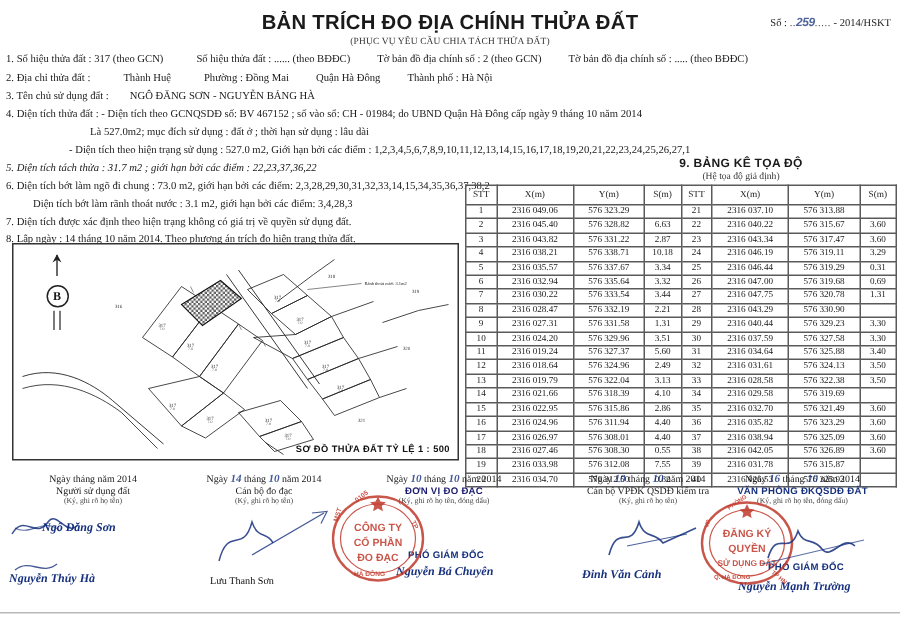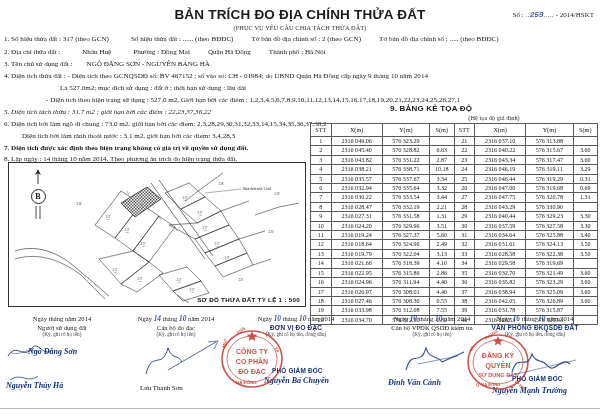--- a/index.html
+++ b/index.html
@@ -22,46 +22,46 @@
   }
   .doc-subtitle{
     position:absolute;left:0;top:20px;width:600px;text-align:center;
     font-size:6.3px;letter-spacing:.1px;color:#333;
   }
   .doc-number{
     position:absolute;right:6px;top:6px;
     font-size:7px;color:#222;white-space:nowrap;
   }
   .doc-number .hand{
-    font-family:Liberation Mono, monospace;
+    font-family:Liberation Sans, sans-serif;
     color:#15307a;font-style:italic;font-weight:bold;
     font-size:8px;opacity:.75;letter-spacing:-.3px;
   }
   .dotted{letter-spacing:.4px;color:#555;}
 
   
   .info{position:absolute;left:4px;font-size:7.1px;white-space:nowrap;}
   .i1{top:31px;}
   .i2{top:44px;}
   .i3{top:56px;}
   .i4a{top:68px;}
   .i4b{top:80px;left:60px;}
   .i4c{top:92px;left:46px;}
   .i5{top:104px;font-style:italic;}
   .i6{top:116px;}
   .i6b{top:128px;left:22px;}
-  .i7{top:140px;font-weight:bold;}
+  .i7{top:140px;}
   .i8{top:151px;text-align:center;}
   .g1{display:inline-block;width:22px;}
   .g2{display:inline-block;width:18px;}
   .g3{display:inline-block;width:14px;}
 
   
   .coord-head{
-    position:absolute;left:390px;top:100px;width:208px;text-align:left;
+    position:absolute;left:390px;top:100px;width:208px;text-align:center;
     font-family:"Liberation Sans", sans-serif;font-weight:bold;font-size:8px;
     letter-spacing:.2px;
   }
   .coord-sub{
     position:absolute;left:390px;top:110px;width:208px;text-align:center;
     font-size:6.4px;color:#333;
   }
   .tblwrap{position:absolute;left:310px;top:119px;width:288px;}
   table.coord{border-collapse:collapse;font-size:6.1px;width:288px;}
   table.coord th,table.coord td{
@@ -143,21 +143,21 @@
     <span>Số :</span>
     <span class="dotted">..</span><span class="hand">259</span><span class="dotted">.....</span>
     <span>- 2014/HSKT</span>
   </div>
 
   <div class="info i1">
     <span>1. Số hiệu thửa đất : 317 (theo GCN)</span><span class="g1"></span><span>Số hiệu thửa đất : ...... (theo BĐĐC)</span><span class="g2"></span><span>Tờ bản đồ địa chính số : 2 (theo GCN)</span><span class="g2"></span><span>Tờ bản đồ địa chính số : ..... (theo BĐĐC)</span>
   </div>
 
   <div class="info i2">
-    <span>2. Địa chỉ thửa đất :</span><span class="g1"></span><span>Nhân Huệ</span><span class="g1"></span><span>Phường : Đồng Mai</span><span class="g2"></span><span>Quận Hà Đông</span><span class="g2"></span><span>Thành phố : Hà Nội</span>
+    <span>2. Địa chỉ thửa đất :</span><span class="g1"></span><span>Thành Huệ</span><span class="g1"></span><span>Phường : Đồng Mai</span><span class="g2"></span><span>Quận Hà Đông</span><span class="g2"></span><span>Thành phố : Hà Nội</span>
   </div>
 
   <div class="info i3">
     <span>3. Tên chủ sử dụng đất :</span><span class="g3"></span><span>NGÔ ĐĂNG SƠN - NGUYỄN BẢNG HÀ</span>
   </div>
 
   <div class="info i4a">4. Diện tích thửa đất :  - Diện tích theo GCNQSDĐ số: BV 467152 ; số vào sổ: CH - 01984; do UBND Quận Hà Đông  cấp ngày 9 tháng 10 năm 2014</div>
   <div class="info i4b">Là 527.0m2; mục đích sử dụng : đất ở ; thời hạn sử dụng : lâu dài</div>
   <div class="info i4c">- Diện tích theo hiện trạng sử dụng : 527.0 m2, Giới hạn bởi các điểm : 1,2,3,4,5,6,7,8,9,10,11,12,13,14,15,16,17,18,19,20,21,22,23,24,25,26,27,1</div>
   <div class="info i5">5. Diện tích tách thửa : 31.7 m2 ; giới hạn bởi các điểm : 22,23,37,36,22</div>

